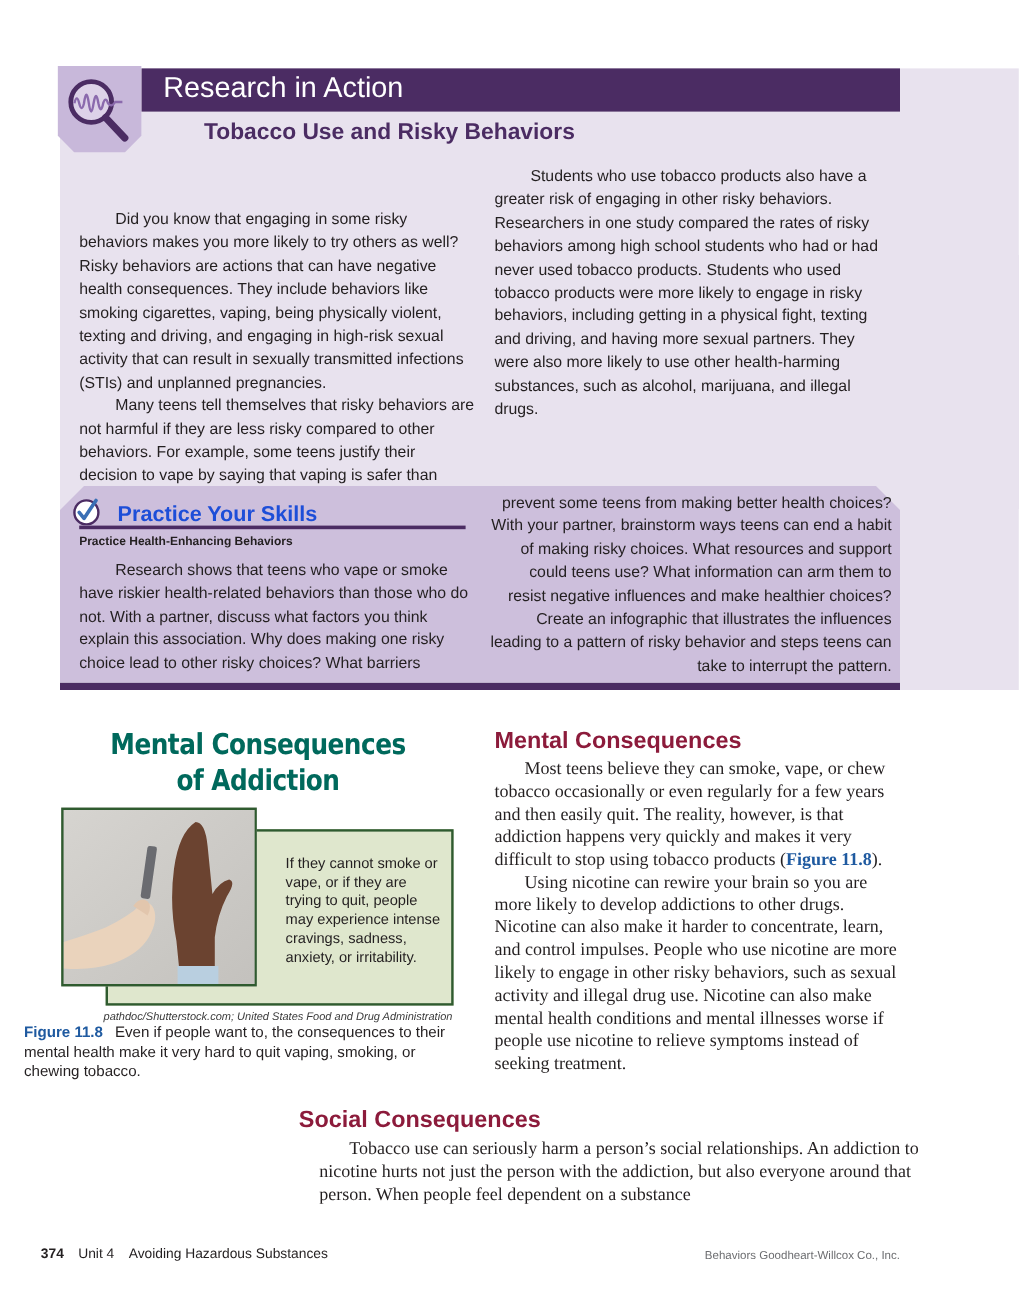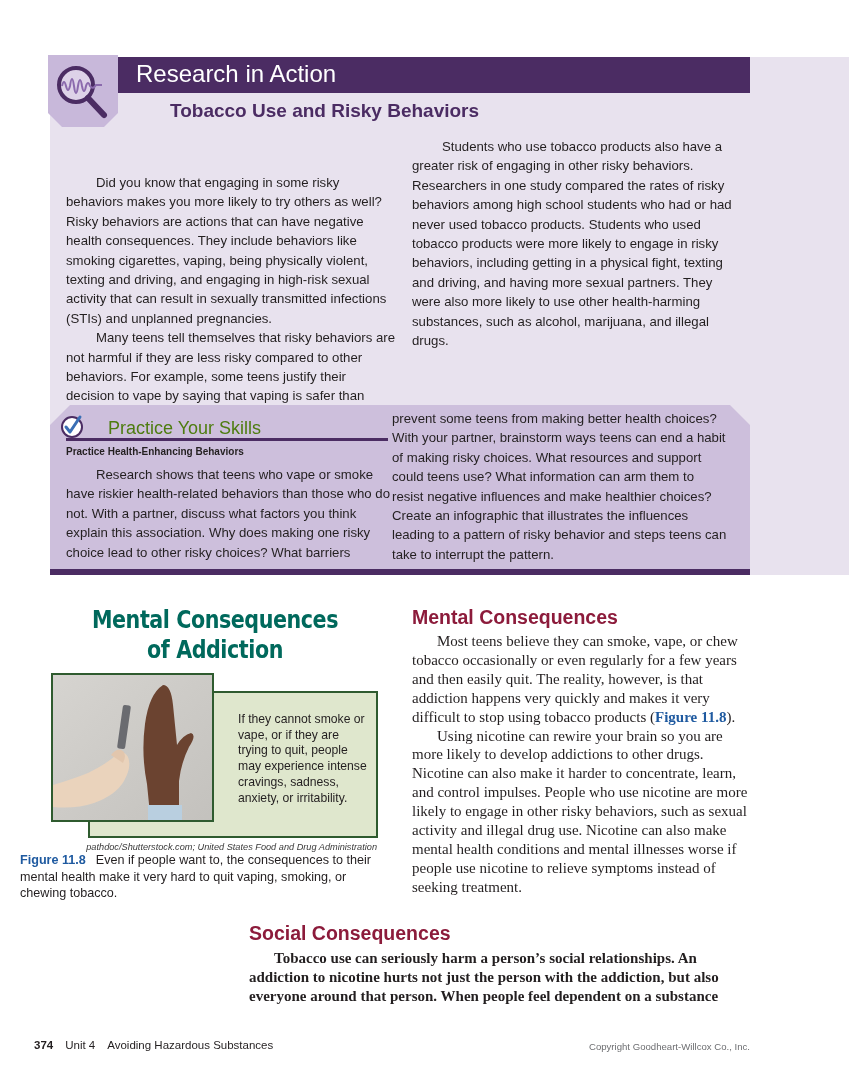--- a/index.html
+++ b/index.html
@@ -16,45 +16,45 @@
   .col-text p { text-indent: 30px; }
   .col-text p.noindent { text-indent: 0; }
   .research-left { left: 16px; top: 80px; width: 330px; margin-top: 36px; }
   .research-right { left: 362px; top: 80px; width: 330px; }
 
   
   .practice-box { position: absolute; left: 0; top: 348px; width: 700px; height: 164px; background: #cdbfdc;
      clip-path: polygon(20px 0, 680px 0, 700px 20px, 700px 100%, 0 100%, 0 20px); }
   .practice-bottom-bar { position: absolute; left: 0; top: 512px; width: 700px; height: 6px; background: #4b2c63; }
   .practice-header { position: absolute; left: 10px; top: 357px; display: flex; align-items: center; }
-  .practice-title { font-family: "Liberation Sans", sans-serif; font-weight: normal; font-size: 18px; color: #4d7c0f; margin-left: 24px; }
+  .practice-title { font-family: "Liberation Sans", sans-serif; font-weight: bold; font-size: 18px; color: #1d4ed8; margin-left: 14px; }
   .practice-rule { position: absolute; left: 16px; top: 381px; width: 322px; height: 3px; background: #4b2c63; }
   .practice-subhead { position: absolute; left: 16px; top: 389px; font-family: Liberation Sans, sans-serif; font-weight: bold; font-size: 10px; color: #231f20; }
   .practice-left { left: 16px; top: 408px; width: 330px; }
-  .practice-right { left: 342px; top: 352px; width: 335px; }
+  .practice-right { left: 358px; top: 352px; width: 335px; text-align: right; }
 
   
   .figure-heading { position: absolute; left: 60px; top: 605px; width: 310px; text-align: center;
      font-family: "DejaVu Sans", sans-serif; font-weight: bold; font-size: 24px; line-height: 30px; color: #00695c; letter-spacing: -0.5px; transform: scaleX(0.86); transform-origin: center top; }
   .fig-caption-box { position: absolute; left: 88px; top: 691px; width: 290px; height: 147px; background: #dfe7cd; border: 2px solid #2f5b2f; }
   .fig-caption-text { position: absolute; left: 238px; top: 712px; width: 130px; font-family: "Liberation Sans", sans-serif; font-size: 12.2px; line-height: 15.7px; color: #231f20; }
   .fig-photo { position: absolute; left: 51px; top: 673px; width: 163px; height: 149px; border: 2px solid #2f5b2f; background: #cfcdca; overflow: hidden; }
   .fig-credit { position: absolute; left: 20px; top: 842px; width: 357px; text-align: right; font-family: "Liberation Sans", sans-serif; font-style: italic; font-size: 9.2px; color: #3a3a3a; }
   .fig-caption { position: absolute; left: 20px; top: 852px; width: 360px; font-family: "Liberation Sans", sans-serif; font-size: 12.6px; line-height: 16.5px; color: #231f20; }
   .fig-label { color: #1f5aa0; font-weight: bold; margin-right: 10px; }
 
   
   .section-head { position: absolute; font-family: "Liberation Sans", sans-serif; font-weight: bold; font-size: 19.5px; color: #8c1b3b; }
   .serif-text { position: absolute; font-family: "Liberation Serif", serif; font-size: 15px; line-height: 18.9px; color: #231f20; }
   .serif-text p { text-indent: 25px; }
   .fig-ref { color: #1f5aa0; font-weight: bold; }
   .mental-head { left: 412px; top: 606px; }
   .mental-body { left: 412px; top: 632px; width: 340px; }
   .social-head { left: 249px; top: 922px; }
-  .social-body { left: 249px; top: 949px; width: 505px; font-weight: bold; }
+  .social-body { left: 266px; top: 949px; width: 505px; }
 
   
   .footer-left { position: absolute; left: 34px; top: 1039px; font-family: "Liberation Sans", sans-serif; font-size: 11.5px; color: #231f20; }
   .footer-left .pg { font-weight: bold; margin-right: 12px; }
   .footer-left .unit { margin-right: 12px; }
   .footer-right { position: absolute; right: 99px; top: 1041px; font-family: "Liberation Sans", sans-serif; font-size: 9.6px; color: #6d6e71; }
 </style>
 </head>
 <body>
 
@@ -140,13 +140,13 @@
 </div>
 
 <div class="section-head social-head">Social Consequences</div>
 <div class="serif-text social-body">
   <p>Tobacco use can seriously harm a person’s social relationships. An addiction to nicotine hurts not just the person with the addiction, but also everyone around that person. When people feel dependent on a substance</p>
 </div>
 
 <div class="footer-left">
   <span class="pg">374</span><span class="unit">Unit 4</span><span>Avoiding Hazardous Substances</span>
 </div>
-<div class="footer-right">Copyright Goodheart-Willcox Co., Inc.</div>
+<div class="footer-right">Behaviors Goodheart-Willcox Co., Inc.</div>
 
 </body></html>

